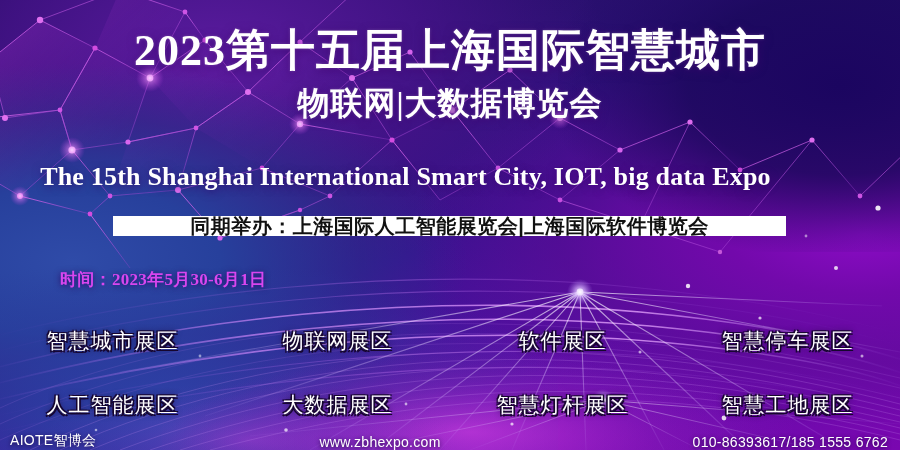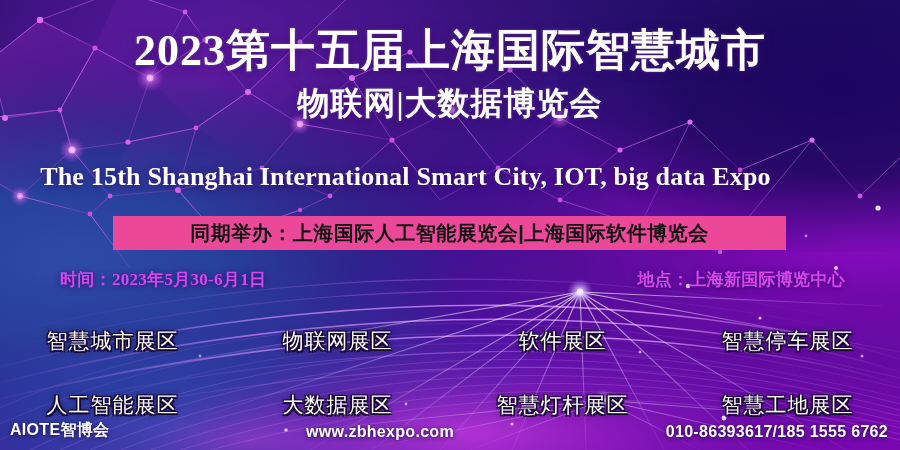--- a/index.html
+++ b/index.html
@@ -95,22 +95,22 @@
     letter-spacing: 0.2px;
     text-shadow: 0 2px 8px rgba(50,0,100,0.7);
     white-space: nowrap;
   }
 
   #concurrent-banner {
     position: absolute;
     left: 113px;
     top: 216px;
     width: 673px;
-    height: 34px;
-    background: #ec4899;
+    height: 20px;
+    background: #ffffff;
     display: flex;
     align-items: center;
     justify-content: center;
   }
   #concurrent-banner-text {
     color: #111111;
     font-weight: bold;
     font-size: 20px;
     letter-spacing: 0.5px;
     white-space: nowrap;
@@ -155,24 +155,24 @@
     text-shadow:
       -1.5px -1.5px 0 #16062e,
        1.5px -1.5px 0 #16062e,
       -1.5px  1.5px 0 #16062e,
        1.5px  1.5px 0 #16062e,
        0 0 6px rgba(20,5,45,0.9);
   }
 
   .footer-item {
     position: absolute;
-    bottom: 9px;
+    bottom: 0;
     color: #ffffff;
-    font-weight: bold;
-    font-size: 16px;
+    font-weight: normal;
+    font-size: 14px;
     letter-spacing: 0.3px;
     text-shadow: 0 1px 4px rgba(25,5,60,0.9);
     white-space: nowrap;
   }
   #footer-brand { left: 10px; }
   #footer-site  { left: 0; width: 760px; text-align: center; }
   #footer-phone { right: 12px; }
 </style>
 </head>
 <body>
@@ -404,21 +404,20 @@
     <div class="title-line" id="title-line-2">物联网|大数据博览会</div>
 
     <div id="subtitle-en">The 15th Shanghai International Smart City, IOT, big data Expo</div>
 
     <div id="concurrent-banner">
       <span id="concurrent-banner-text">同期举办：上海国际人工智能展览会|上海国际软件博览会</span>
     </div>
 
     <div class="meta-row" id="meta-time">时间：2023年5月30-6月1日</div>
 
-    <div class="meta-row" id="meta-place">地点：上海新国际博览中心</div>
 
     <div class="zone-grid" id="zone-row-1">
       <div class="zone-row">
         <div class="zone-cell">
           <span class="zone-label">智慧城市展区</span>
         </div>
         <div class="zone-cell">
           <span class="zone-label">物联网展区</span>
         </div>
         <div class="zone-cell">

